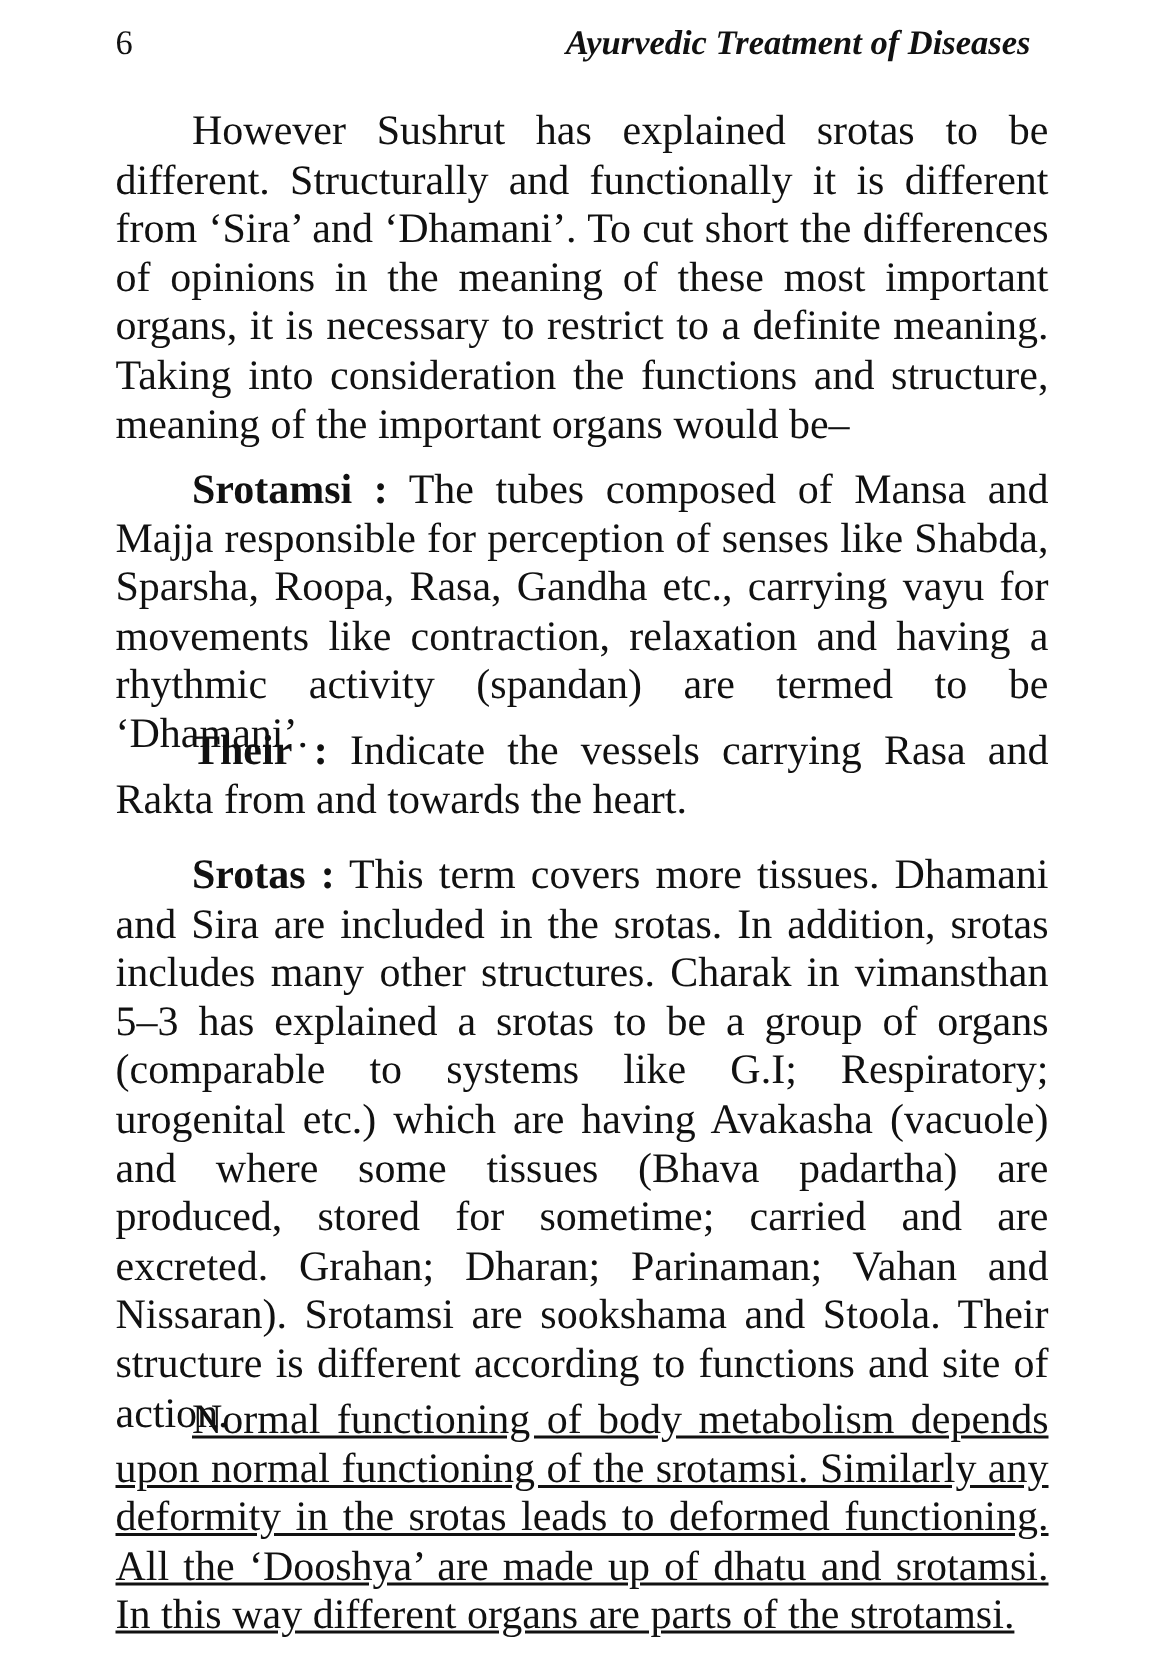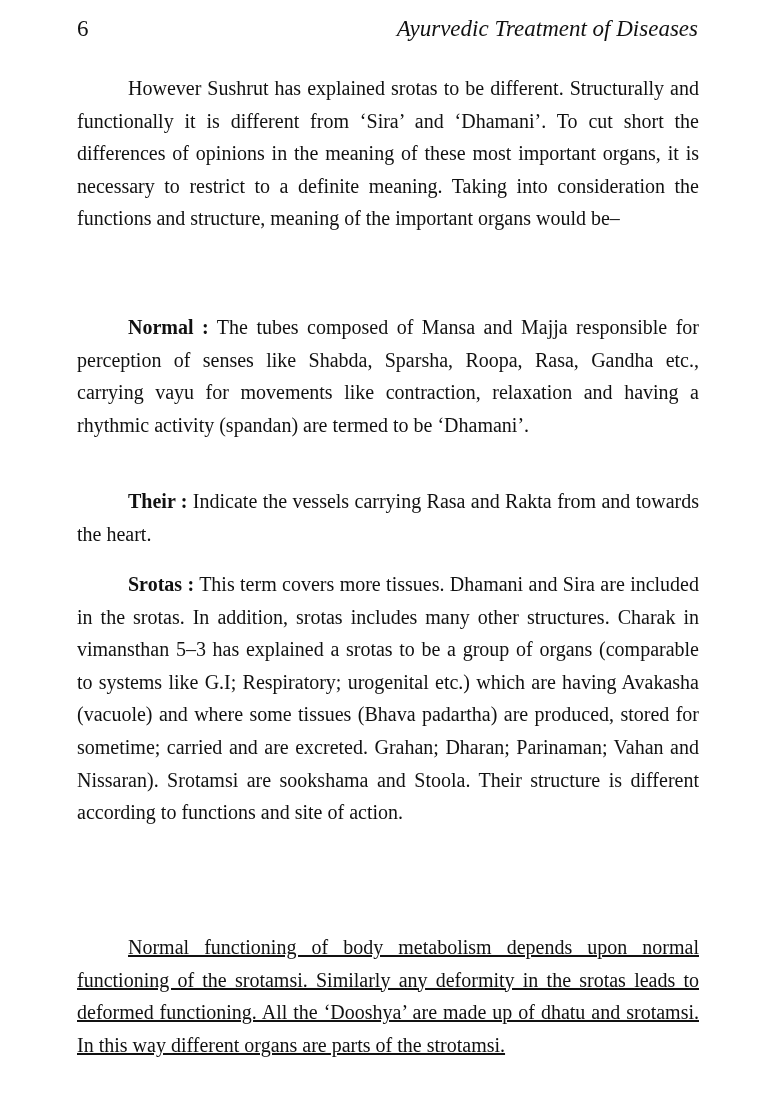--- a/index.html
+++ b/index.html
@@ -7,24 +7,24 @@
     width: 780px; height: 1108px; overflow: hidden; position: relative;
     font-family: "Liberation Serif", "DejaVu Serif", serif;
     color: #111111;
   }
   .page { position: absolute; left: 77px; top: 0; width: 622px; }
   .header {
     position: absolute; top: 12px; left: 77px; width: 622px; height: 34px;
     font-size: 23px; line-height: 34px;
   }
   .page-number { position: absolute; left: 0; top: 0; }
-  .running-title { position: absolute; right: 1px; top: 0; font-style: italic; }
+  .running-title { position: absolute; right: 12px; top: 0; font-style: italic; font-weight: bold; }
   .para {
     position: absolute; left: 0; width: 622px;
-    font-size: 20px; line-height: 32.6px;
+    font-size: 28px; line-height: 32.6px;
     text-align: justify; text-indent: 51px;
     margin: 0;
   }
   .para.p1 { top: 72px; }
   .para.p2 { top: 311px; }
   .para.p3 { top: 485px; }
   .para.p4 { top: 568px; }
   .para.p5 { top: 931px; text-decoration: underline; }
   .term { font-weight: bold; }
 </style>
@@ -34,21 +34,21 @@
 <div class="header">
   <span class="page-number">6</span>
   <span class="running-title">Ayurvedic Treatment of Diseases</span>
 </div>
 
 <div class="page">
   <p class="para p1">
     <span>However Sushrut has explained srotas to be different. Structurally and functionally it is different from ‘Sira’ and ‘Dhamani’. To cut short the differences of opinions in the meaning of these most important organs, it is necessary to restrict to a definite meaning. Taking into consideration the functions and structure, meaning of the important organs would be–</span>
   </p>
   <p class="para p2">
-    <span class="term">Normal :</span><span> The tubes composed of Mansa and Majja responsible for perception of senses like Shabda, Sparsha, Roopa, Rasa, Gandha etc., carrying vayu for movements like contraction, relaxation and having a rhythmic activity (spandan) are termed to be ‘Dhamani’.</span>
+    <span class="term">Srotamsi :</span><span> The tubes composed of Mansa and Majja responsible for perception of senses like Shabda, Sparsha, Roopa, Rasa, Gandha etc., carrying vayu for movements like contraction, relaxation and having a rhythmic activity (spandan) are termed to be ‘Dhamani’.</span>
   </p>
   <p class="para p3">
     <span class="term">Their :</span><span> Indicate the vessels carrying Rasa and Rakta from and towards the heart.</span>
   </p>
   <p class="para p4">
     <span class="term">Srotas :</span><span> This term covers more tissues. Dhamani and Sira are included in the srotas. In addition, srotas includes many other structures. Charak in vimansthan 5–3 has explained a srotas to be a group of organs (comparable to systems like G.I; Respiratory; urogenital etc.) which are having Avakasha (vacuole) and where some tissues (Bhava padartha) are produced, stored for sometime; carried and are excreted. Grahan; Dharan; Parinaman; Vahan and Nissaran). Srotamsi are sookshama and Stoola. Their structure is different according to functions and site of action.</span>
   </p>
   <p class="para p5">
     <span>Normal functioning of body metabolism depends upon normal functioning of the srotamsi. Similarly any deformity in the srotas leads to deformed functioning. All the ‘Dooshya’ are made up of dhatu and srotamsi. In this way different organs are parts of the strotamsi.</span>
   </p>

